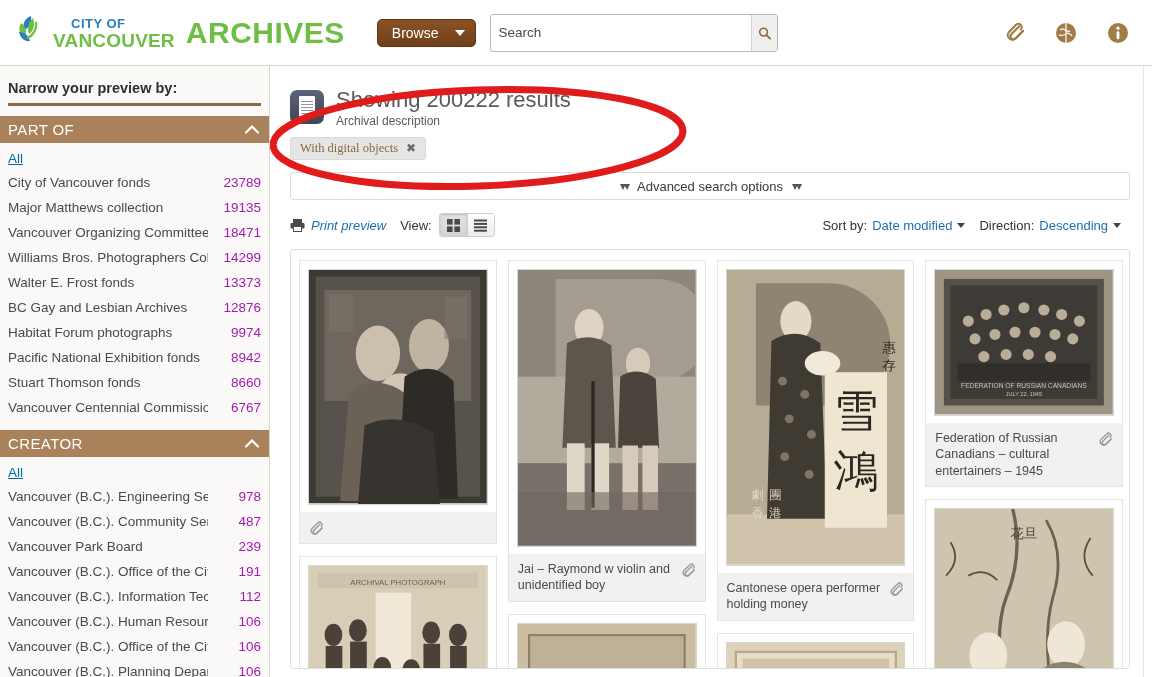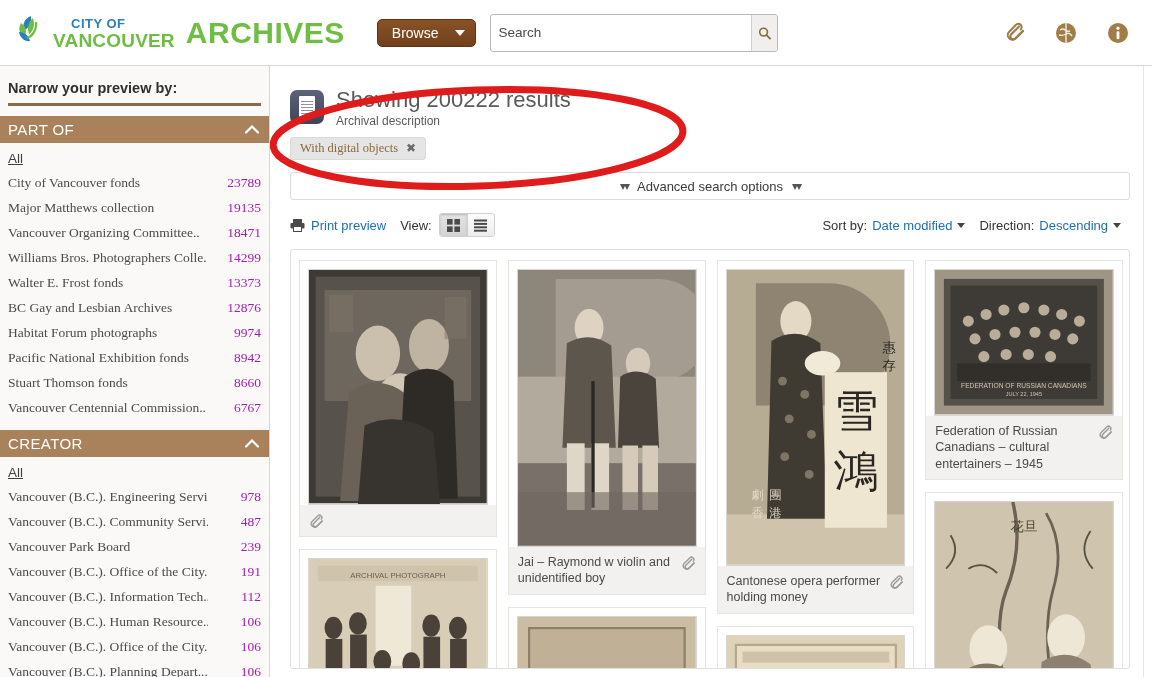--- a/index.html
+++ b/index.html
@@ -81,25 +81,25 @@
   .narrow-rule { height: 3px; background: #8a6a4b; margin: 0 8px 0 8px; }
 
   .facet-head {
     background: #a9815a; color: #fff;
     font-size: 15px; letter-spacing: .4px;
     height: 27px; display: flex; align-items: center; justify-content: space-between;
     padding: 0 10px 0 8px; margin-top: 10px; cursor: pointer;
   }
   .facet-head .chev { width: 14px; height: 9px; }
   .facet-all { padding: 6px 8px 3px 8px; }
-  .facet-all a { color: #404040; font-size: 13.5px; text-decoration: underline; cursor: pointer; }
+  .facet-all a { color: #0369a1; font-size: 13.5px; text-decoration: underline; cursor: pointer; }
   .facet-row {
     display: flex; align-items: flex-end; justify-content: space-between;
     padding: 2px 8px 2px 8px; font-size: 13.5px; color: #4a4a4a; cursor: pointer;
-    line-height: 21px; white-space: nowrap; font-family: Liberation Serif, serif;
+    line-height: 21px; white-space: nowrap;
   }
   .facet-label { overflow: hidden; text-overflow: clip; max-width: 200px; }
   .facet-count { color: #a21caf; flex: none; margin-left: 4px; }
 
   
   .main { flex: 1; padding: 22px 22px 0 20px; position: relative; overflow: hidden; background:#fff; }
 
   .results-head { display: flex; align-items: flex-start; gap: 12px; }
   .doc-icon { width: 34px; height: 34px; border-radius: 7px; background: linear-gradient(#5c6279,#3f4458); position: relative; flex: none; margin-top: 2px;}
   .doc-icon .sheet {
@@ -121,21 +121,21 @@
   .filter-tag .x { color: #6a6a6a; font-size: 12px; }
 
   .adv-bar {
     margin-top: 12px; height: 28px; border: 1px solid #dcdcdc; border-radius: 3px;
     background: #fff; display: flex; align-items: center; justify-content: center;
     gap: 9px; font-size: 13px; color: #3a3a3a; cursor: pointer;
   }
   .dchev { font-size: 12px; color: #555; letter-spacing: -2px; }
 
   .toolbar { margin-top: 13px; display: flex; align-items: center; font-size: 13px; }
-  .print-prev { display: flex; align-items: flex-start; gap: 6px; color: #1f6fb2; cursor: pointer; }
+  .print-prev { display: flex; align-items: flex-start; gap: 6px; color: #1f6fb2; cursor: pointer; font-style: italic; }
   .print-prev span.lbl { text-decoration: none; }
   .view-lbl { margin-left: 14px; color: #333; }
   .view-toggle { margin-left: 7px; display: flex; border: 1px solid #cfcfcf; border-radius: 3px; overflow: hidden; }
   .vbtn { width: 27px; height: 22px; display: flex; align-items: center; justify-content: center; cursor: pointer; background: linear-gradient(#fdfdfd,#ececec); }
   .vbtn.active { background: linear-gradient(#e3e3e3,#d4d4d4); box-shadow: inset 0 1px 2px rgba(0,0,0,.18); }
   .vbtn + .vbtn { border-left: 1px solid #cfcfcf; }
   .sortwrap { margin-left: auto; display: flex; align-items: center; gap: 5px; color: #333; }
   .sortwrap a { color: #1f6fb2; cursor: pointer; }
   .tcaret { width:0;height:0;border-left:4px solid transparent;border-right:4px solid transparent;border-top:5px solid #444; margin-right:9px;}
 
@@ -144,21 +144,21 @@
     margin-top: 12px; border: 1px solid #e2e0dd; border-radius: 3px;
     height: 420px; overflow: hidden; padding: 10px 6px 0 8px; background:#fff;
   }
   .masonry { column-count: 4; column-gap: 11px; }
   .card {
     break-inside: avoid; background: #fff; border: 1px solid #e6e4e1;
     margin-bottom: 12px; padding: 8px 8px 0 8px; display: inline-block; width: 100%;
   }
   .card .thumb { width: 100%; display: block; border: 1px solid #d8d6d2; }
   .card .cap {
-    background: #f2f1ef; margin: 0 -8px 0 -8px; padding: 7px 9px;
+    background: #f2f1ef; margin: 7px -8px 0 -8px; padding: 7px 9px;
     font-size: 12.5px; color: #4a4a4a; line-height: 1.32;
     display: flex; align-items: flex-start; justify-content: space-between; gap: 6px;
     cursor: pointer;
   }
   .clip { flex: none; width: 15px; height: 16px; margin-top: 1px; }
 
   
   .annot { position: absolute; left: 0; top: 0; pointer-events: none; }
 
   .right-edge { position: absolute; right: 8px; top: 66px; width: 1px; height: 611px; background: #e8e6e3; }

